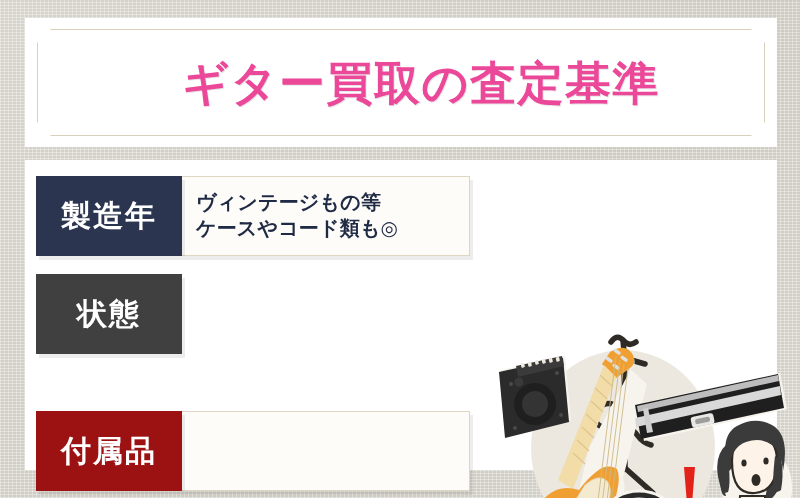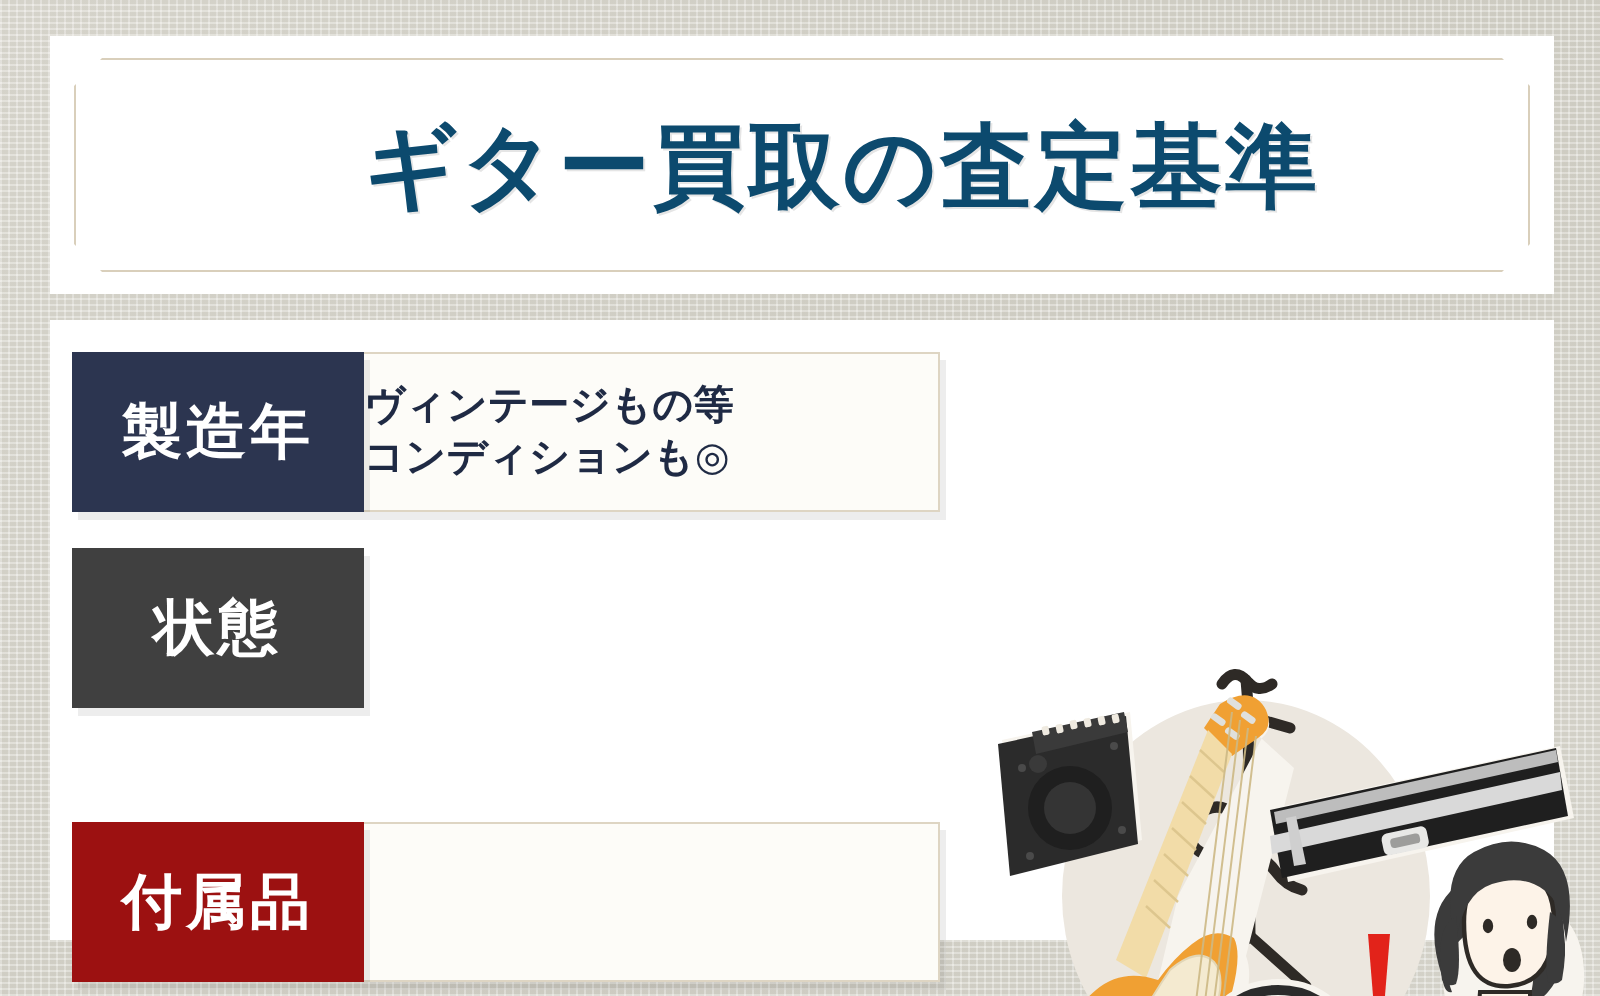--- a/index.html
+++ b/index.html
@@ -35,21 +35,21 @@
   #title-frame::after {
     content: "";
     position: absolute; inset: 0;
     background: transparent;
   }
   #title-text {
     position: absolute;
     left: 0; right: 0; top: 50%;
     transform: translateY(-50%);
     text-align: center;
-    color: #0c4a6e;
+    color: #ec4899;
     font-size: 46px;
     font-weight: 700;
     letter-spacing: 1.5px;
     line-height: 1;
     font-family: "DejaVu Sans", "Liberation Sans", sans-serif;
     text-shadow: 1px 1px 0 rgba(180,180,180,0.35);
     padding-left: 40px;
   }
 
   
@@ -88,20 +88,21 @@
   }
   .row-desc {
     flex: 1;
     height: 80px;
     background: #fdfcf8;
     border: 1.5px solid #ded5c3;
     border-left: none;
     display: flex;
     flex-direction: column;
     justify-content: center;
+    padding-left: 14px;
     box-shadow: 3px 4px 0 rgba(0,0,0,0.07);
     position: relative;
   }
   .row-desc span {
     display: block;
     color: #1f2a44;
     font-size: 20px;
     font-weight: 700;
     line-height: 1.28;
     letter-spacing: 0.2px;
@@ -125,21 +126,21 @@
     <div id="title-frame"></div>
     <div id="title-text">ギター買取の査定基準</div>
   </div>
 
   <div id="body-panel">
 
     <div class="row" id="row-0">
       <div class="row-label" style="background:#2c3550">製造年</div>
       <div class="row-desc">
         <span>ヴィンテージもの等</span>
-        <span>コンディションも◎</span>
+        <span>ケースやコード類も◎</span>
       </div>
     </div>
 
     <div class="row" id="row-1">
       <div class="row-label" style="background:#404040">状態</div>
     </div>
 
     <div class="row" id="row-2">
       <div class="row-label" style="background:#9c1111">付属品</div>
       <div class="row-desc">

